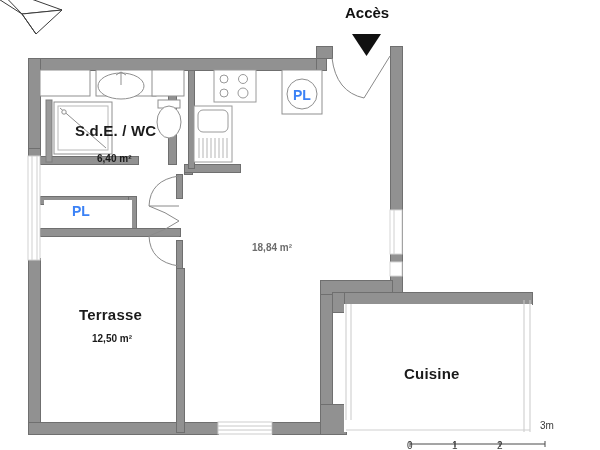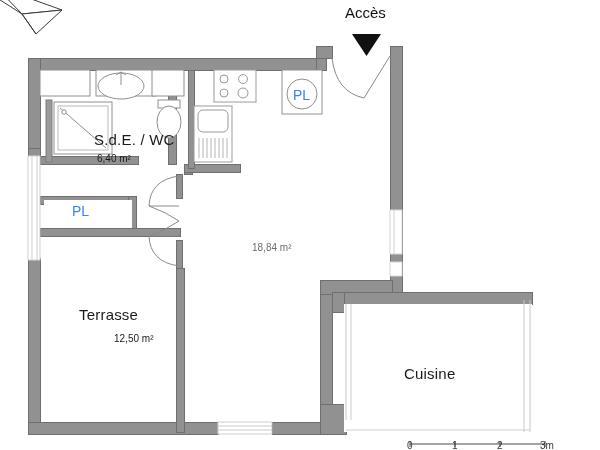--- a/index.html
+++ b/index.html
@@ -20,20 +20,21 @@
   #plan-svg {
     position: absolute;
     left: 0;
     top: 0;
   }
   .lbl {
     position: absolute;
     color: #1a1a1a;
     white-space: nowrap;
     pointer-events: none;
+    font-weight: bold;
   }
   .room-name {
     font-size: 15px;
     letter-spacing: 0.2px;
   }
   .room-area {
     font-size: 10px;
   }
   .blur-soft {
     color: #6d6d6d;
@@ -223,31 +224,31 @@
       <line x1="410" y1="441" x2="410" y2="447"></line>
       <line x1="455" y1="441" x2="455" y2="447"></line>
       <line x1="500" y1="441" x2="500" y2="447"></line>
       <line x1="545" y1="441" x2="545" y2="447"></line>
     </g>
 
   </svg>
 
   <div class="lbl access-label" style="left:345px; top:4px;">Accès</div>
 
-  <div class="lbl room-name" style="left:75px; top:131px;margin-left:19px;">S.d.E. / WC</div>
+  <div class="lbl room-name" style="left:75px; top:122px;">S.d.E. / WC</div>
   <div class="lbl room-area" style="left:97px; top:153px;">6,40 m²</div>
 
   <div class="lbl room-area blur-soft" style="left:252px; top:242px;">18,84 m²</div>
 
   <div class="lbl room-name" style="left:79px; top:306px;">Terrasse</div>
-  <div class="lbl room-area" style="left:92px; top:333px;margin-left:22px;">12,50 m²</div>
+  <div class="lbl room-area" style="left:92px; top:333px;">12,50 m²</div>
 
   <div class="lbl room-name" style="left:404px; top:365px;">Cuisine</div>
 
   <div class="lbl pl-label" style="left:293px; top:87px;">PL</div>
   <div class="lbl pl-label" style="left:72px; top:203px;">PL</div>
 
   <div class="scale-num" style="left:407px; top:440px;">0</div>
   <div class="scale-num" style="left:452px; top:440px;">1</div>
   <div class="scale-num" style="left:497px; top:440px;">2</div>
-  <div class="scale-num" style="left:540px; top:420px;margin-top:20px;">3m</div>
+  <div class="scale-num" style="left:540px; top:420px;">3m</div>
 
 </div>
 
 </body></html>

